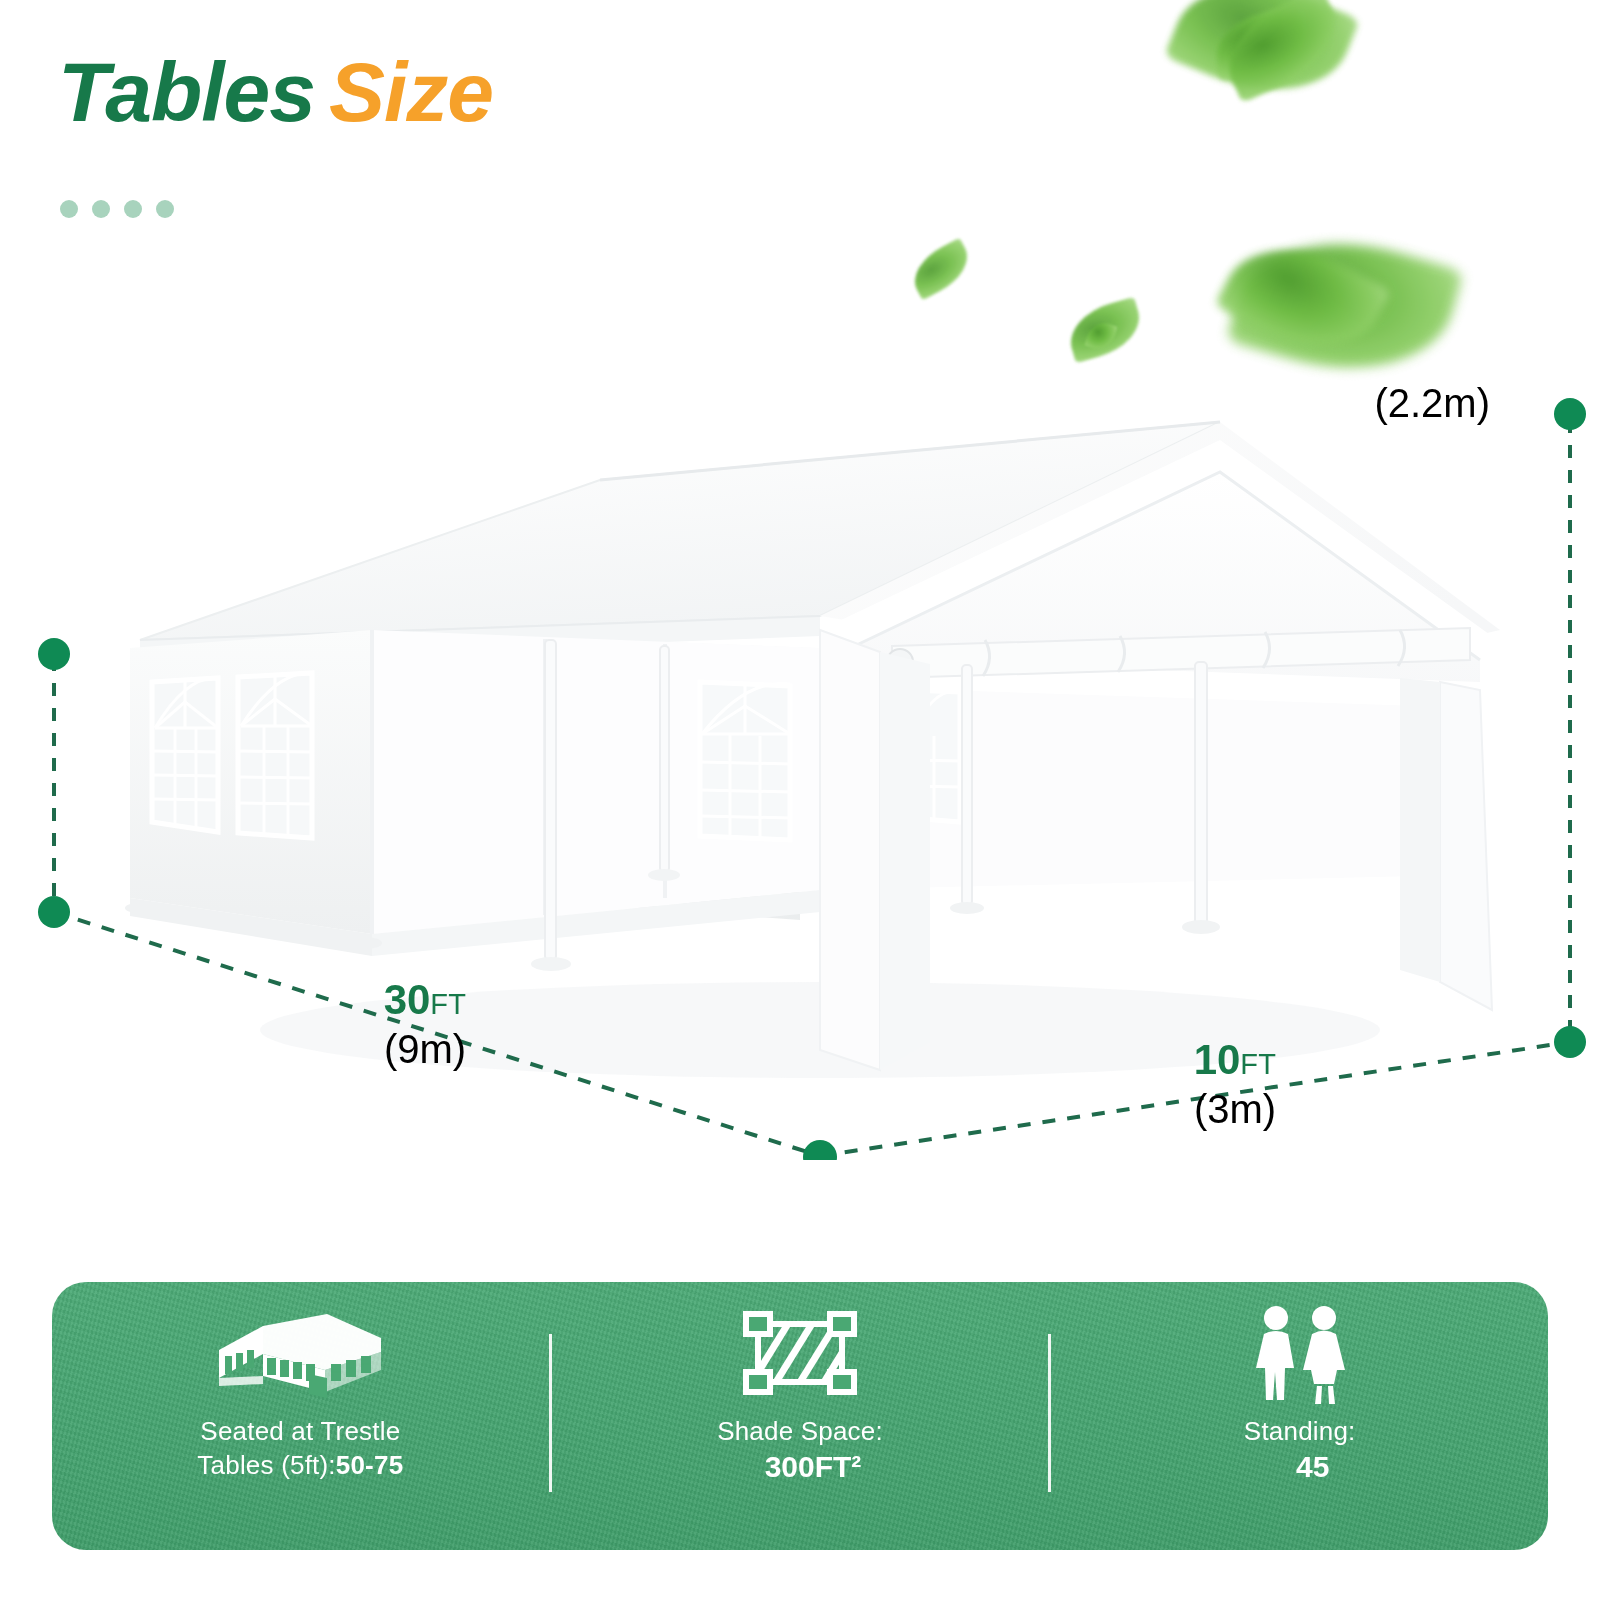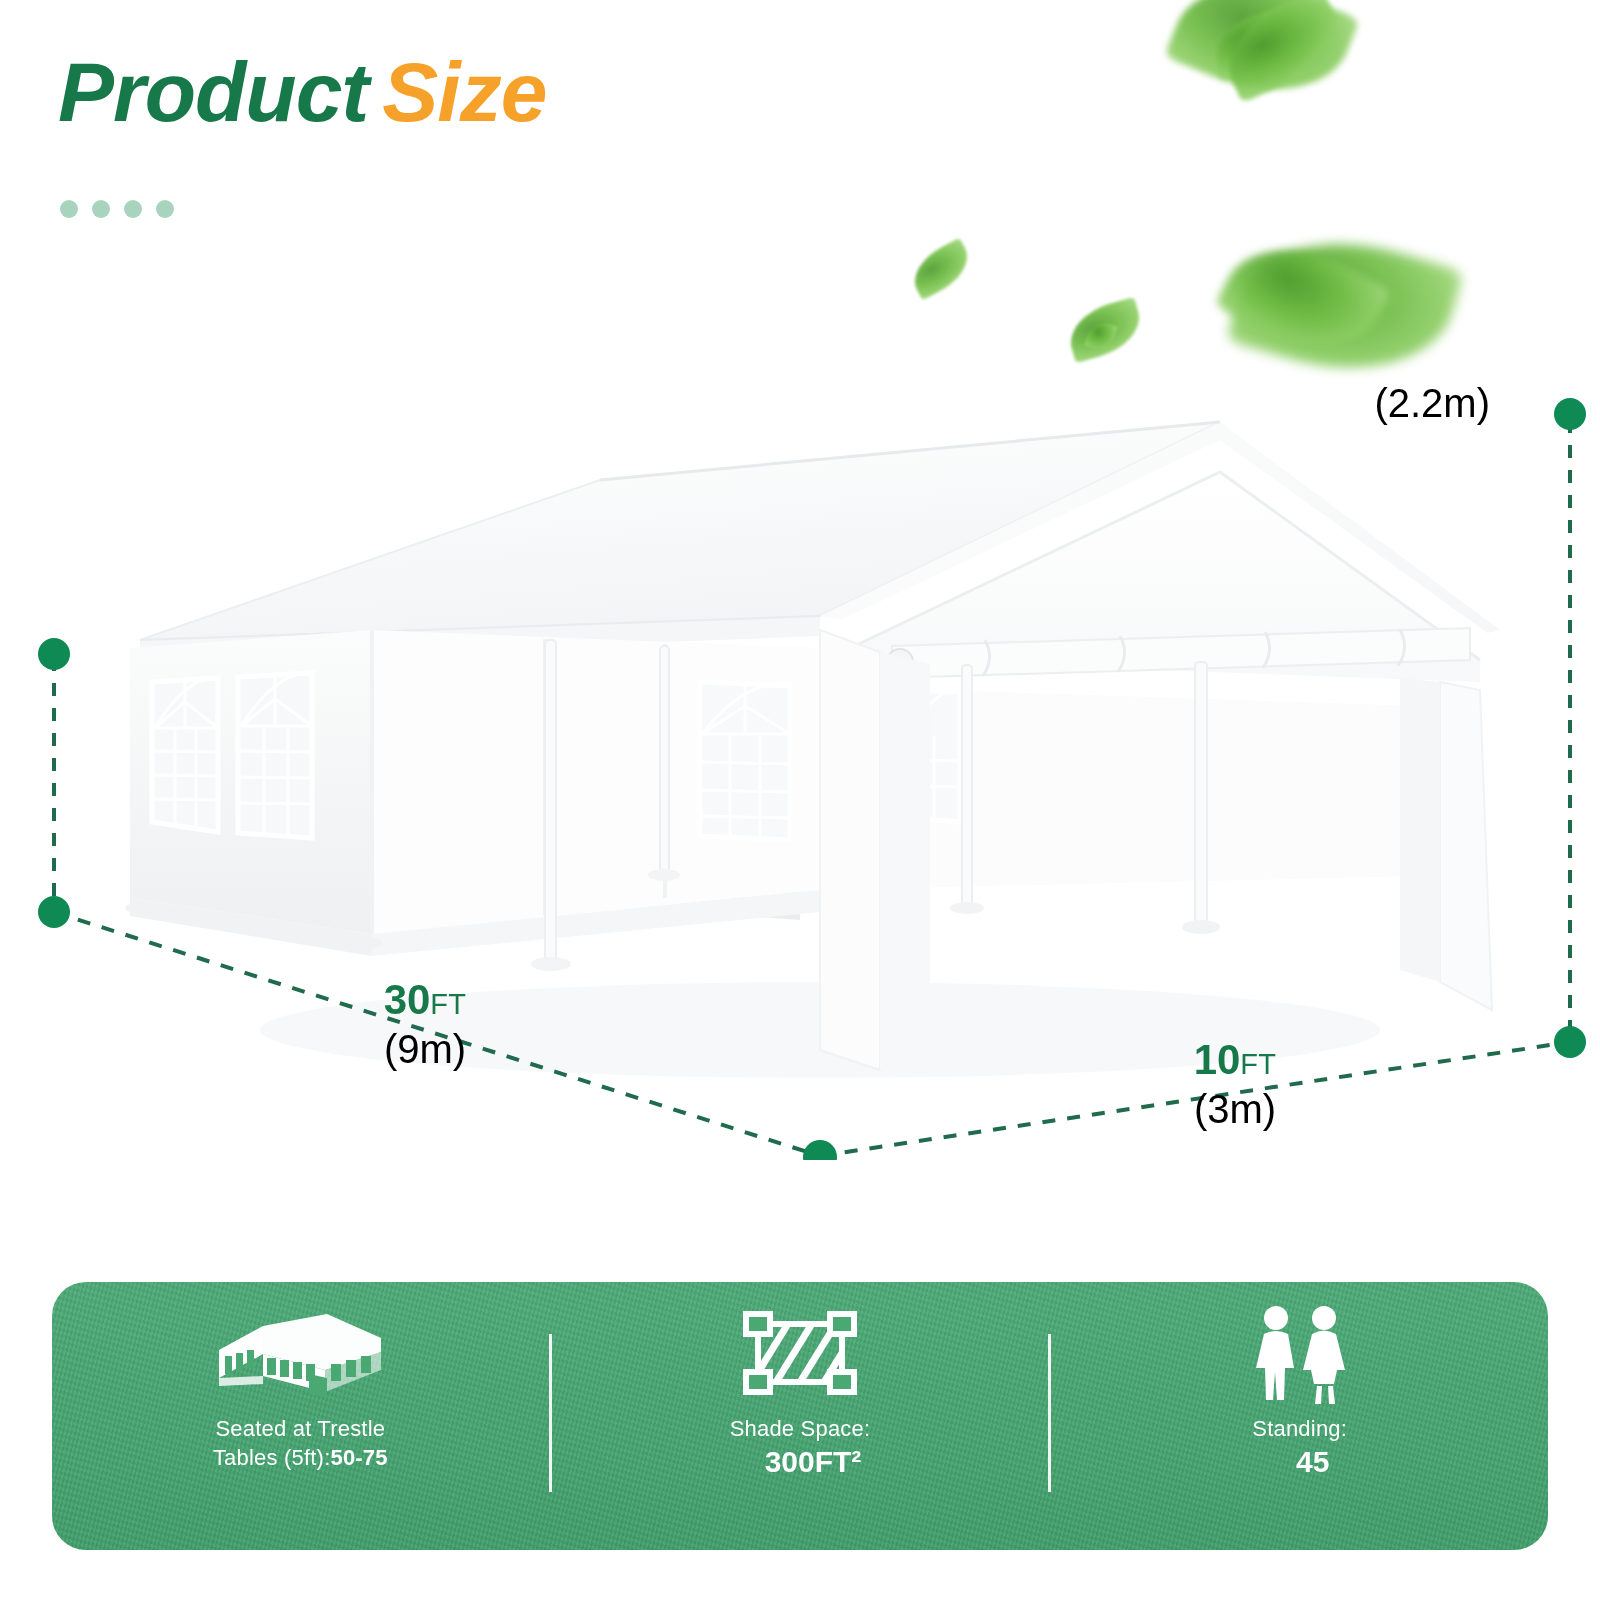--- a/index.html
+++ b/index.html
@@ -125,21 +125,21 @@
   }
   .cell .ico {
     height: 92px;
     display: flex;
     align-items: center;
     justify-content: center;
   }
   .cell .cap {
     margin-top: 14px;
     text-align: center;
-    font-size: 22px;
+    font-size: 26px;
     line-height: 1.32;
     font-weight: 400;
     letter-spacing: .2px;
     max-width: 400px;
   }
   .cell .cap b { font-weight: 700; }
   .cell .val {
     font-weight: 700;
     font-size: 30px;
     margin-top: 2px;
@@ -151,21 +151,21 @@
     margin: 52px 0 58px 0;
     flex: 0 0 auto;
   }
 </style>
 </head>
 <body>
 
 <div class="stage">
 
   <div class="title">
-    <span class="w1">Product</span><span class="w2">Size</span>
+    <span class="w1">Tables</span><span class="w2">Size</span>
   </div>
 
   <div class="dots">
     <i></i>
     <i></i>
     <i></i>
     <i></i>
   </div>
 
   <div class="leaf" style="left:1178px; top:-16px; width:168px; height:108px; transform:rotate(22deg); filter:blur(3px);"></div>

